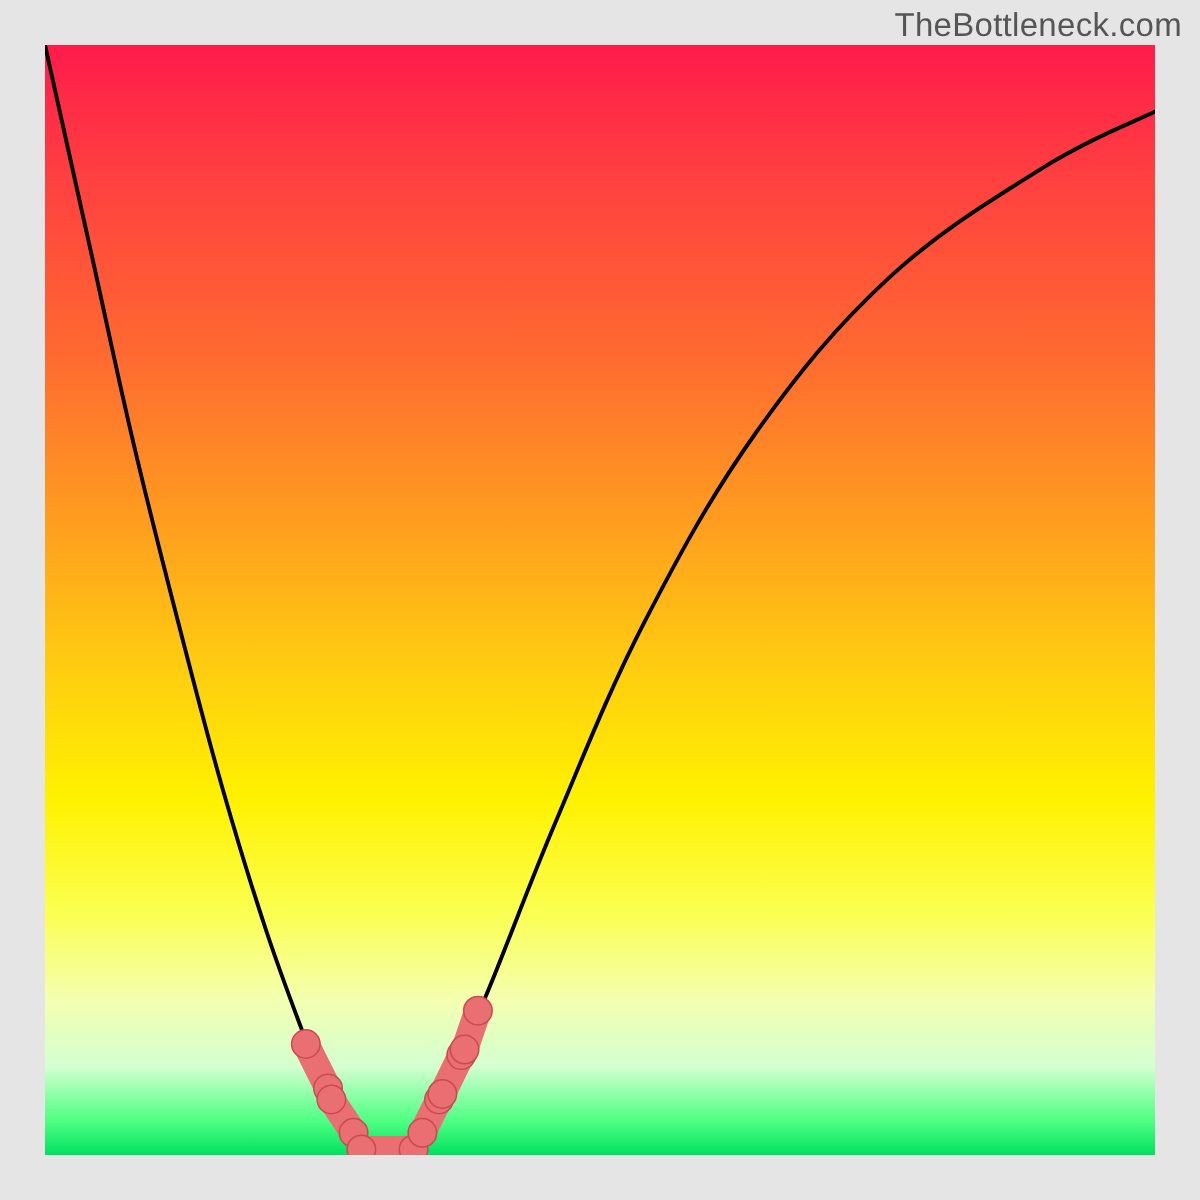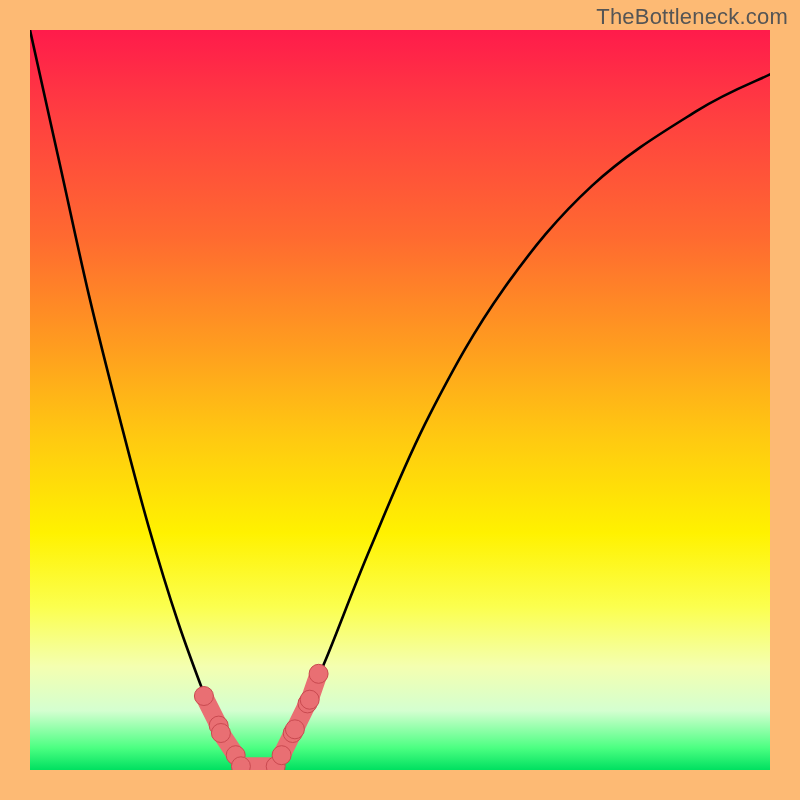--- a/index.html
+++ b/index.html
@@ -7,21 +7,21 @@
     padding: 0;
     width: 800px;
     height: 800px;
     overflow: hidden;
     font-family: Arial, Helvetica, sans-serif;
   }
   .frame {
     position: relative;
     width: 800px;
     height: 800px;
-    background: #fdba74;
+    background: #e5e5e5;
   }
   .watermark {
     position: absolute;
     top: 4px;
     right: 12px;
     font-size: 22px;
     font-weight: 400;
     color: #555;
     letter-spacing: 0.2px;
     z-index: 5;

